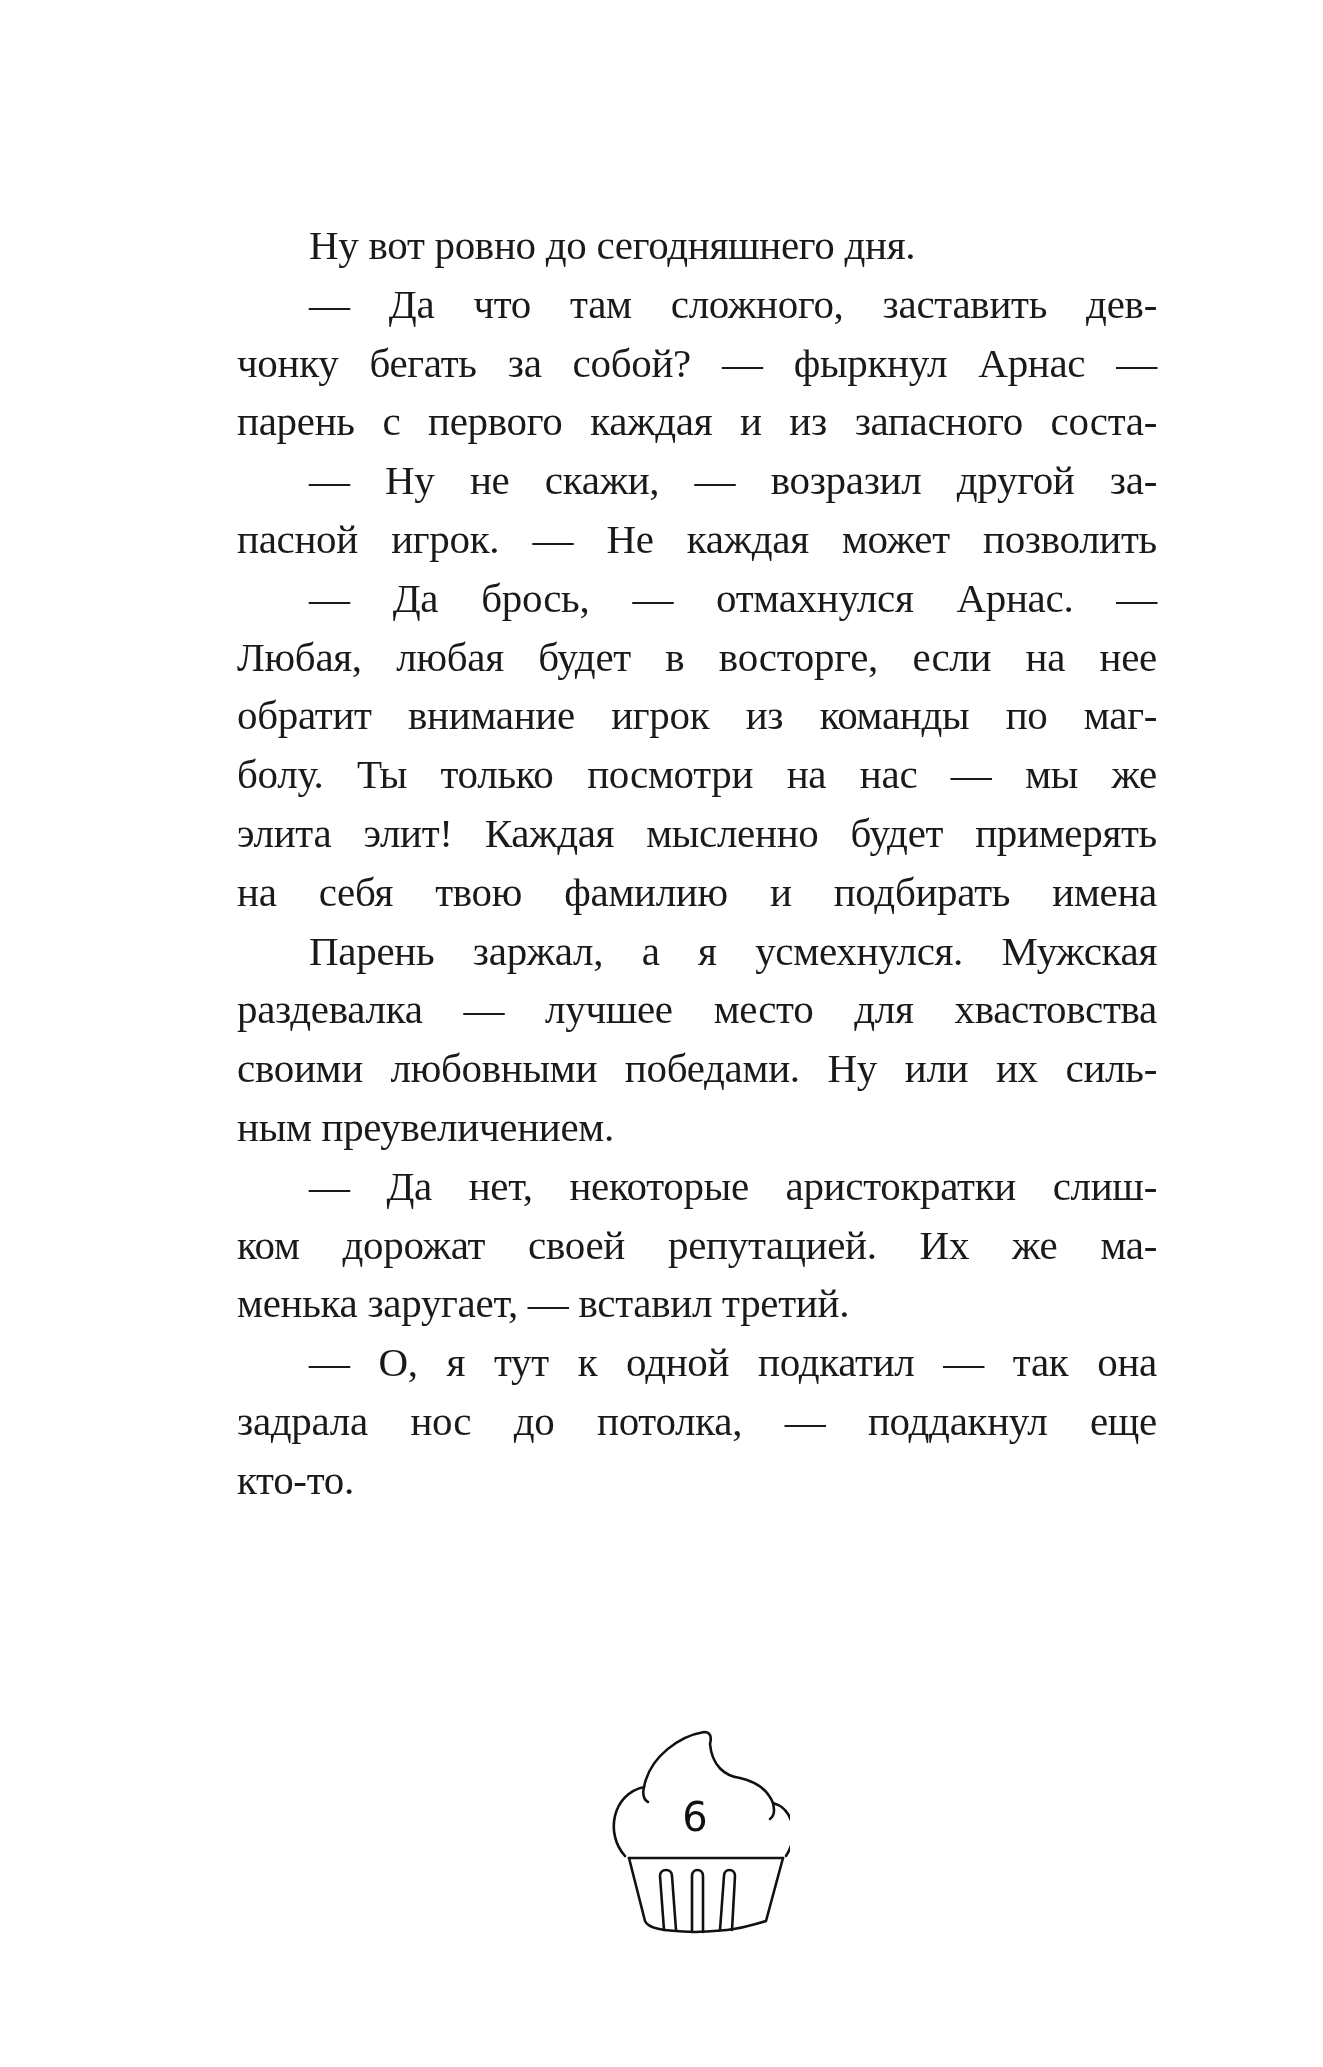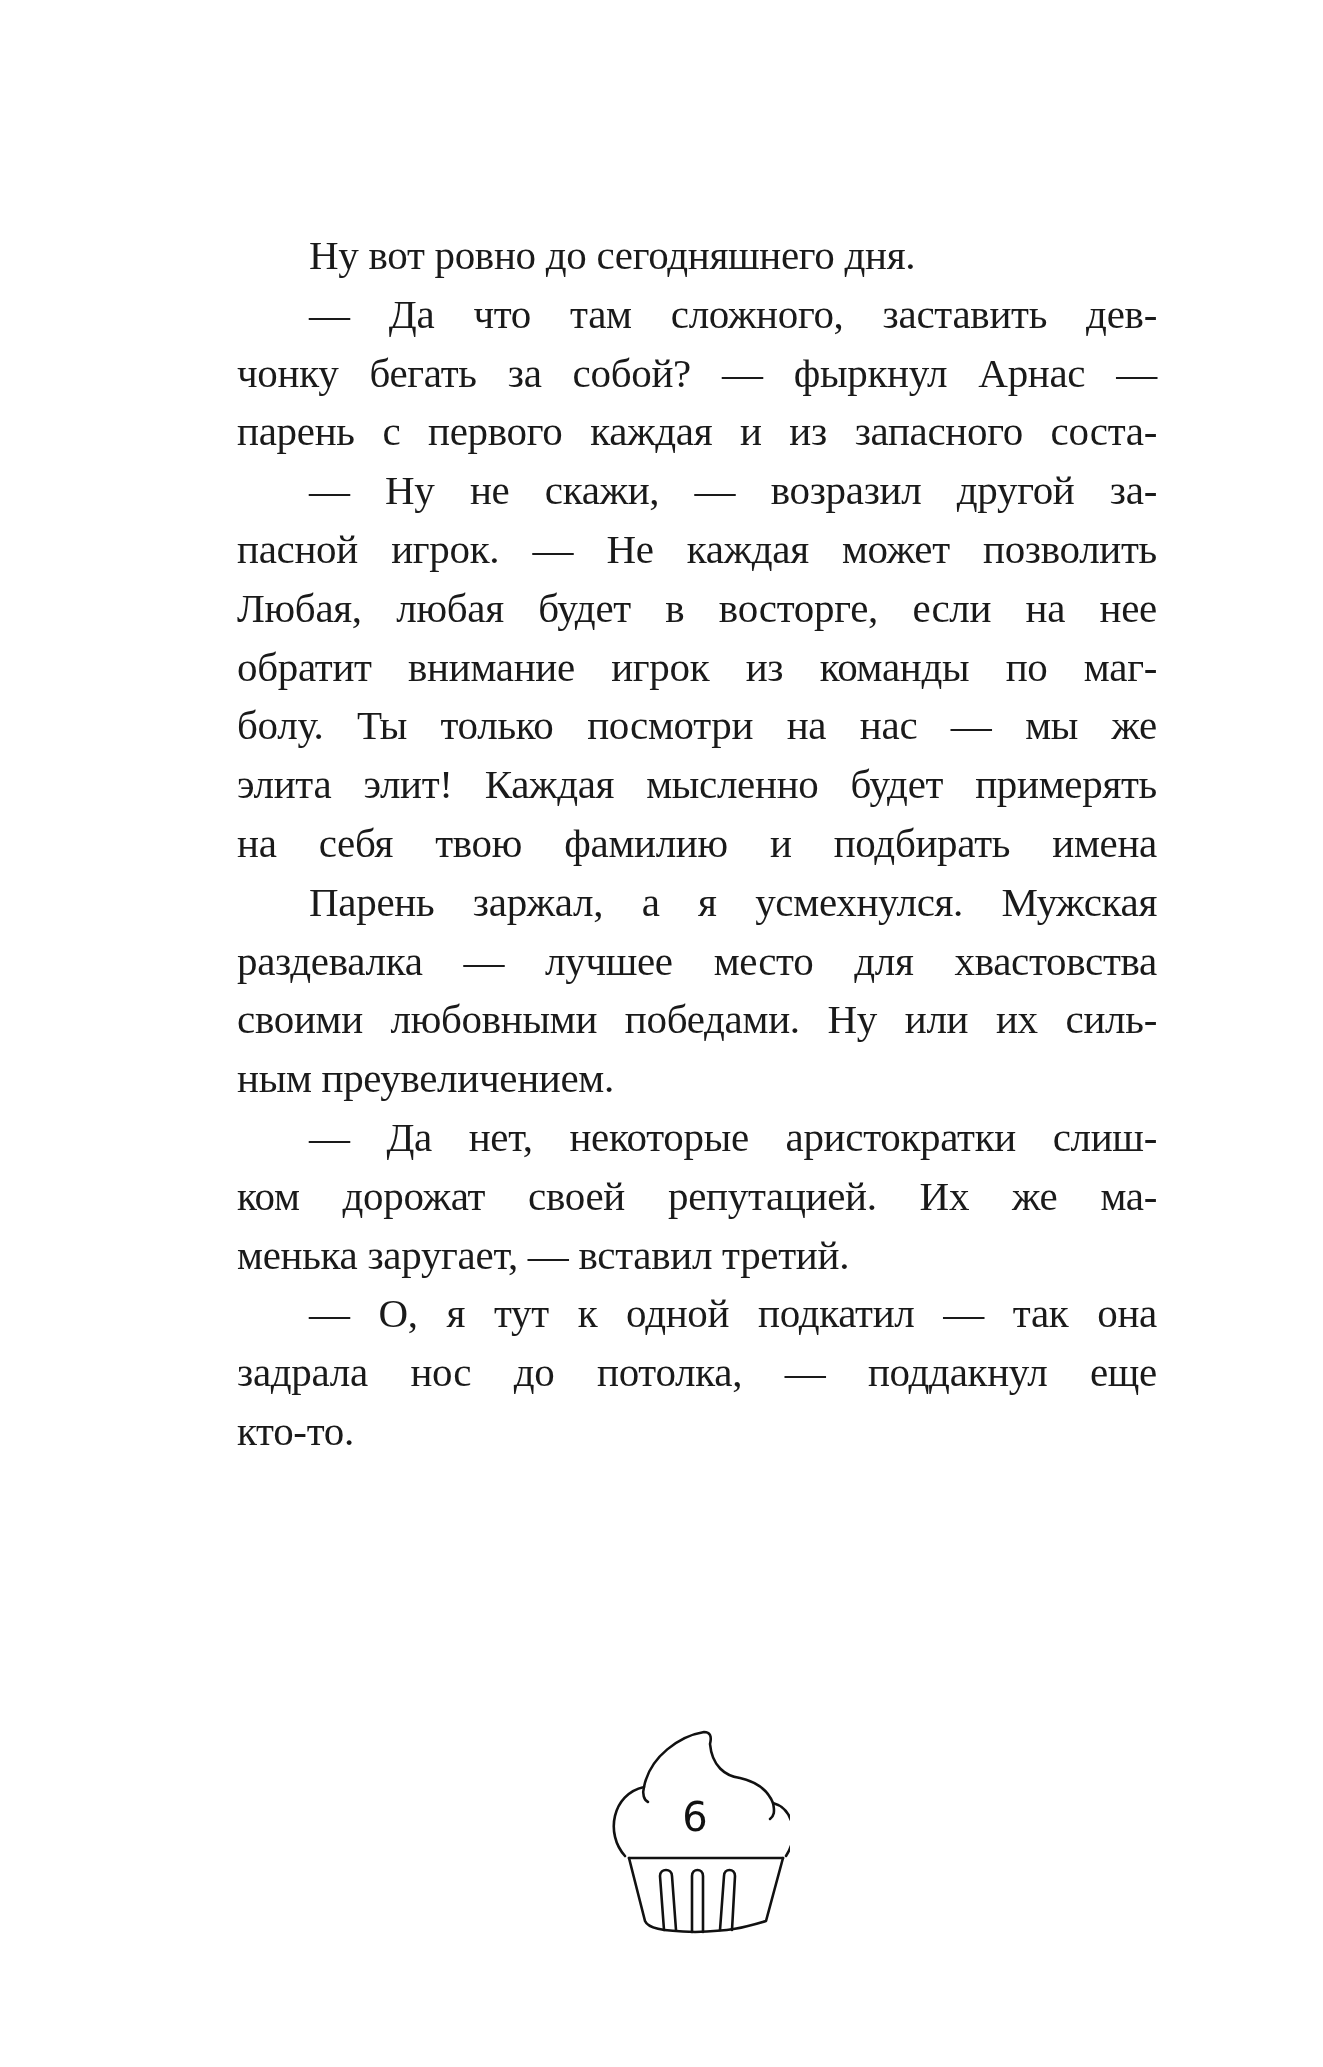--- a/index.html
+++ b/index.html
@@ -1,18 +1,18 @@
 <!DOCTYPE html>
 <html><head>
 <meta charset="utf-8">
 <style>
   html, body { margin:0; padding:0; background:#ffffff; }
   body { width:1323px; height:2067px; position:relative; overflow:hidden; }
   .page { position:absolute; left:0; top:0; width:1323px; height:2067px; background:#fff; }
-  .text-block { position:absolute; left:237px; top:226px; width:920px; }
+  .text-block { position:absolute; left:237px; top:216px; width:920px; }
   .line {
     font-family: "Liberation Serif", serif;
     font-size: 41px;
     line-height: 58.8px;
     height: 58.8px;
     color: #1a1a1a;
     white-space: nowrap;
     text-align: justify;
     text-align-last: justify;
     letter-spacing: -0.3px;
@@ -30,20 +30,21 @@
 <body>
 
 <div class="page">
   <div class="text-block">
     <div class="line indent last">Ну вот ровно до сегодняшнего дня.</div>
     <div class="line indent">— Да что там сложного, заставить дев-</div>
     <div class="line">чонку бегать за собой? — фыркнул Арнас —</div>
     <div class="line">парень с первого каждая и из запасного соста-</div>
     <div class="line indent">— Ну не скажи, — возразил другой за-</div>
     <div class="line">пасной игрок. — Не каждая может позволить</div>
+    <div class="line indent">— Да брось, — отмахнулся Арнас. —</div>
     <div class="line">Любая, любая будет в восторге, если на нее</div>
     <div class="line">обратит внимание игрок из команды по маг-</div>
     <div class="line">болу. Ты только посмотри на нас — мы же</div>
     <div class="line">элита элит! Каждая мысленно будет примерять</div>
     <div class="line">на себя твою фамилию и подбирать имена</div>
     <div class="line indent">Парень заржал, а я усмехнулся. Мужская</div>
     <div class="line">раздевалка — лучшее место для хвастовства</div>
     <div class="line">своими любовными победами. Ну или их силь-</div>
     <div class="line last">ным преувеличением.</div>
     <div class="line indent">— Да нет, некоторые аристократки слиш-</div>

